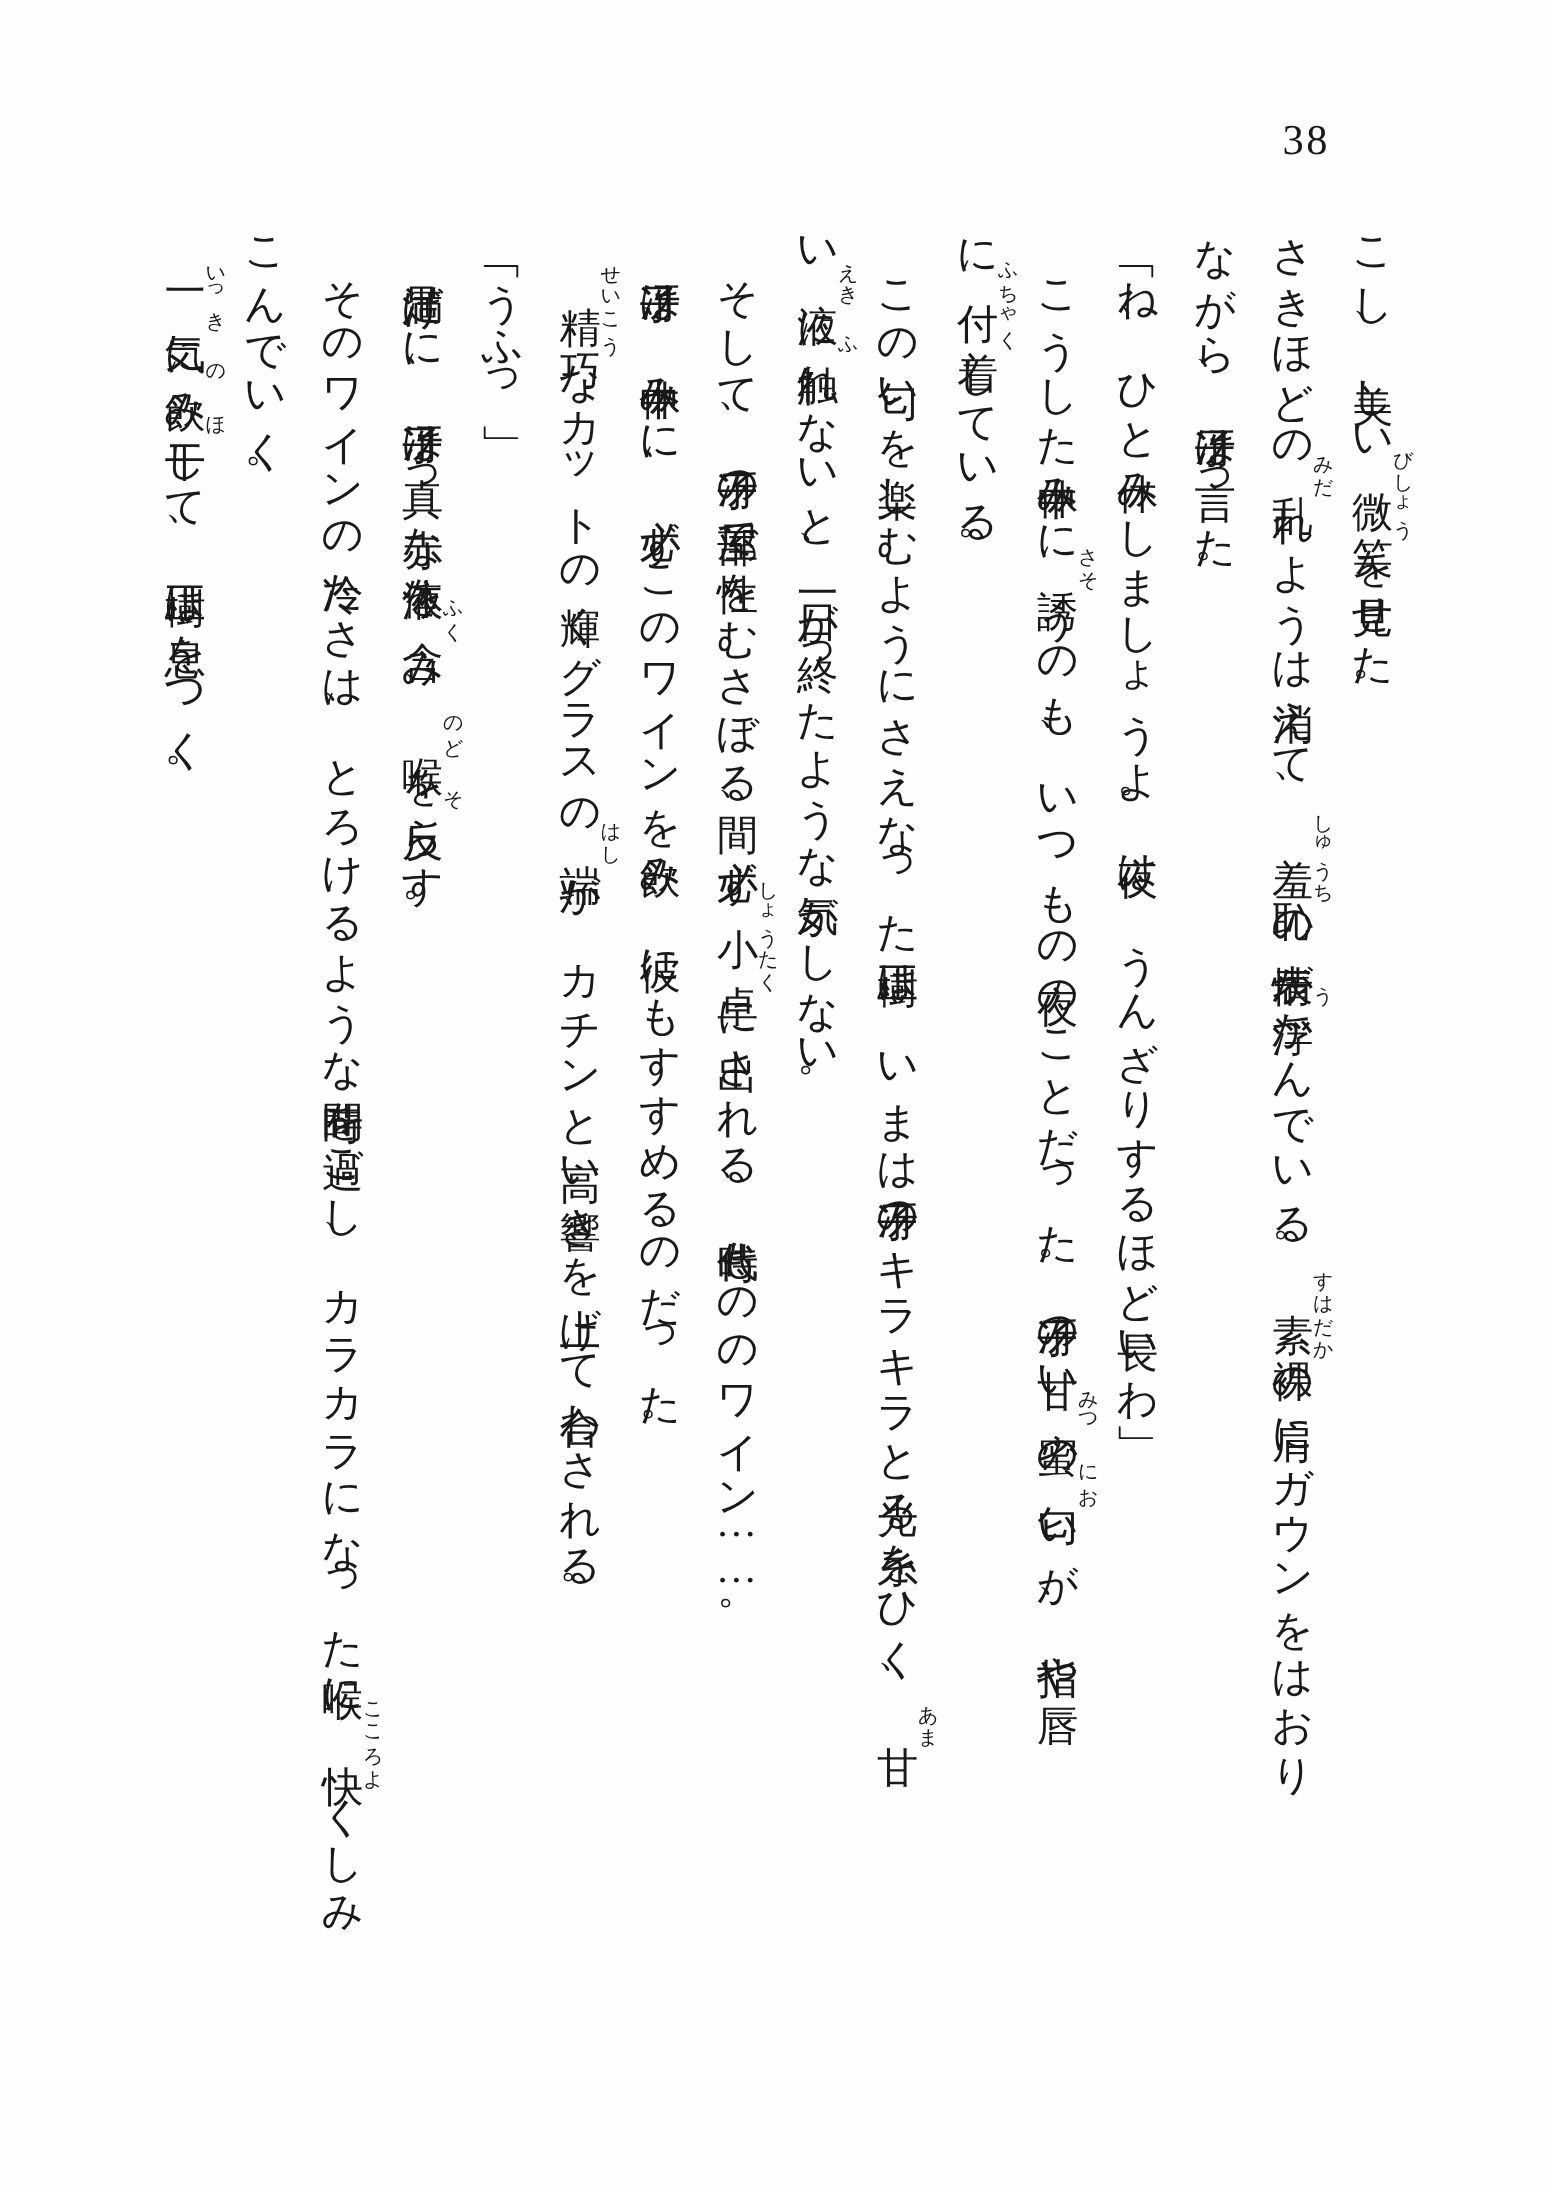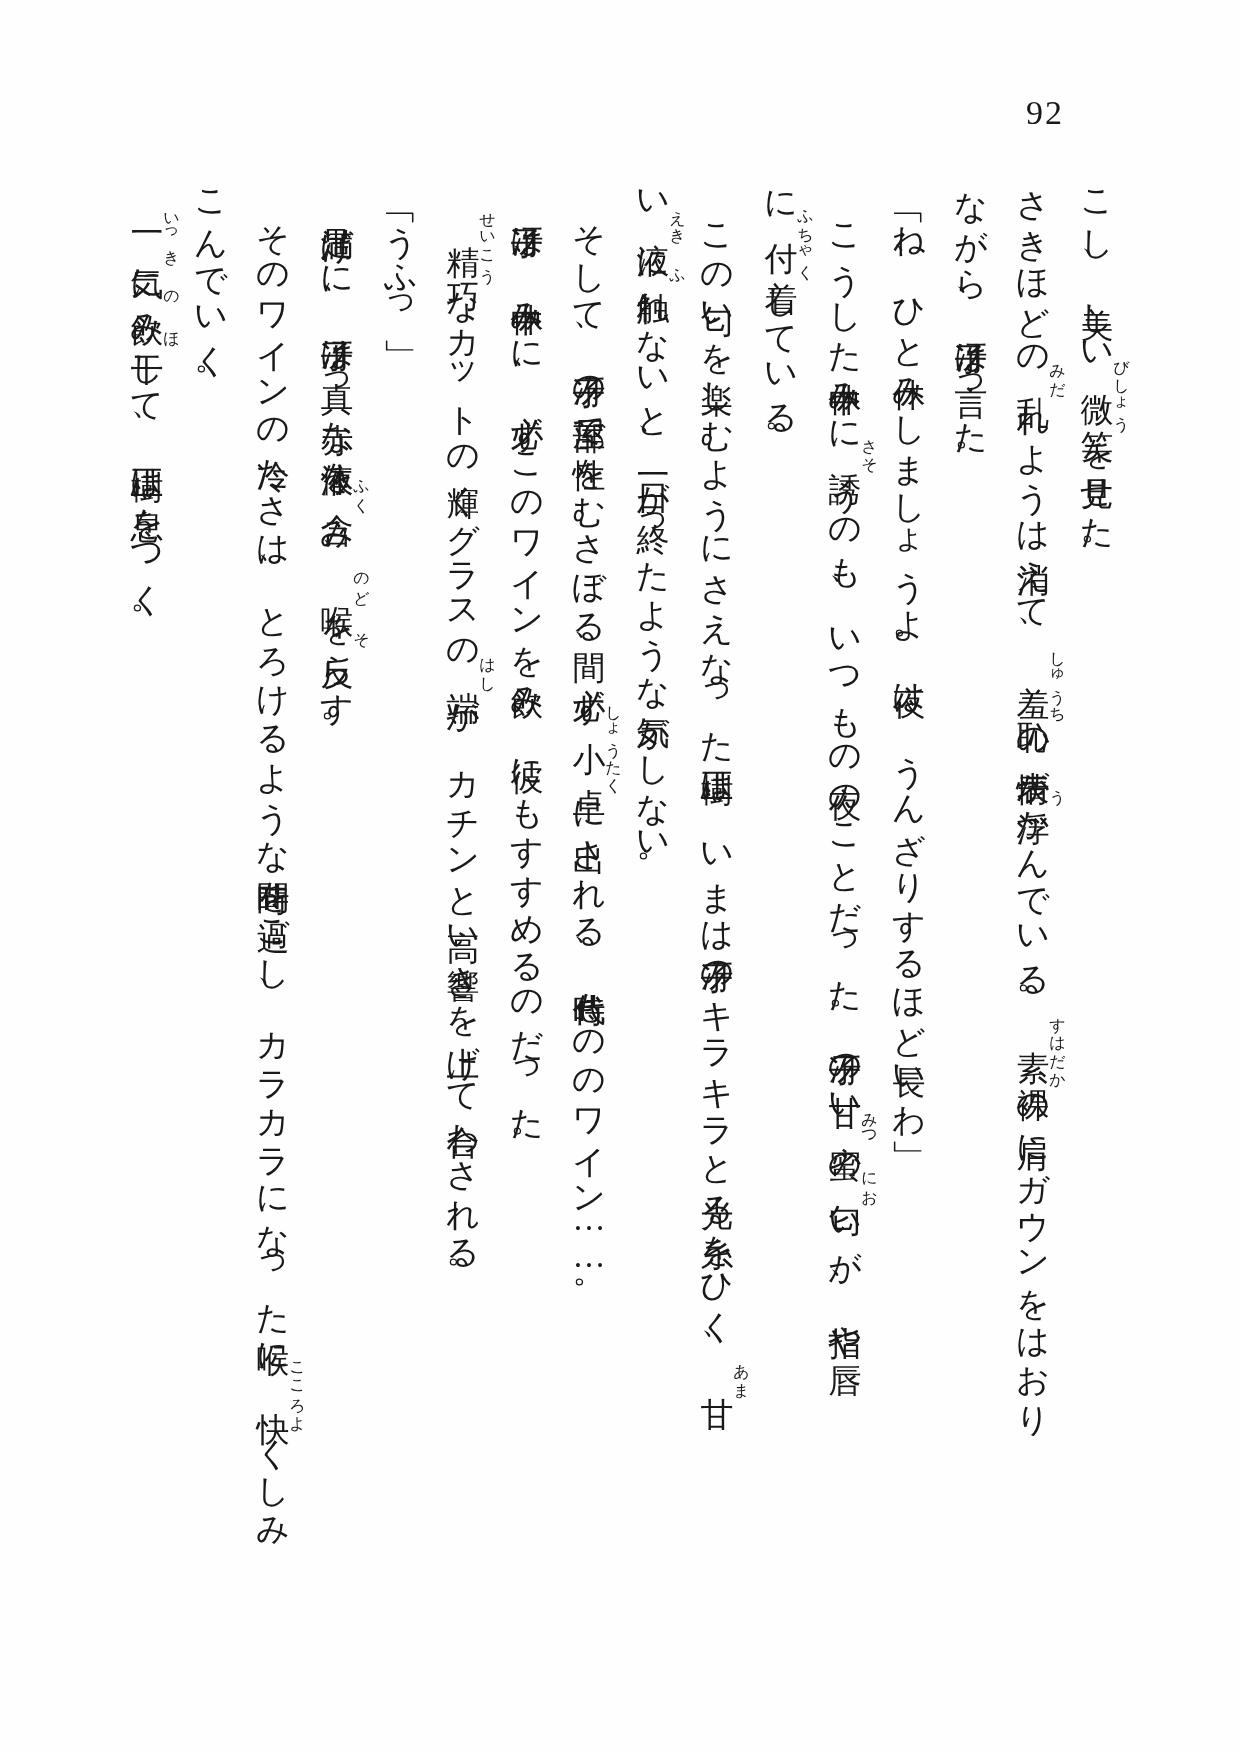--- a/index.html
+++ b/index.html
@@ -55,21 +55,21 @@
   rt {
     font-size: 16px;
     letter-spacing: 0;
     font-family: "Liberation Serif", "DejaVu Serif", serif;
   }
 </style>
 </head>
 <body style="background: rgb(254, 254, 254);">
 
 <div class="page">
-  <div class="page-number">92</div>
+  <div class="page-number">38</div>
 
   <div class="text-block" style="color: rgb(25, 25, 25);">
       <p>こし、美しい<ruby>微笑<rt>びしょう</rt></ruby>を見せた。</p>
       <p>さきほどの<ruby>乱<rt>みだ</rt></ruby>れようは消えて、<ruby>羞恥<rt>しゅうち</rt></ruby>の表情が<ruby>浮<rt>う</rt></ruby>かんでいる。<ruby>素裸<rt>すはだか</rt></ruby>の肩にガウンをはおり</p>
       <p>ながら、冴子は言った。</p>
       <p class="indent">「ね、ひと休みしましょうよ。夜は、うんざりするほど長いわ」</p>
       <p class="indent">こうした中休みに<ruby>誘<rt>さそ</rt></ruby>うのも、いつもの夜のことだった。冴子の甘い<ruby>蜜<rt>みつ</rt></ruby>の<ruby>匂<rt>にお</rt></ruby>いが、指や唇</p>
       <p>に<ruby>付着<rt>ふちゃく</rt></ruby>している。</p>
       <p class="indent">この匂いを楽しむようにさえなった正樹は、いまは冴子のキラキラと光る糸をひく、<ruby>甘<rt>あま</rt></ruby></p>
       <p>い<ruby>液<rt>えき</rt></ruby>に<ruby>触<rt>ふ</rt></ruby>れないと、一日が終ったような気がしない。</p>

